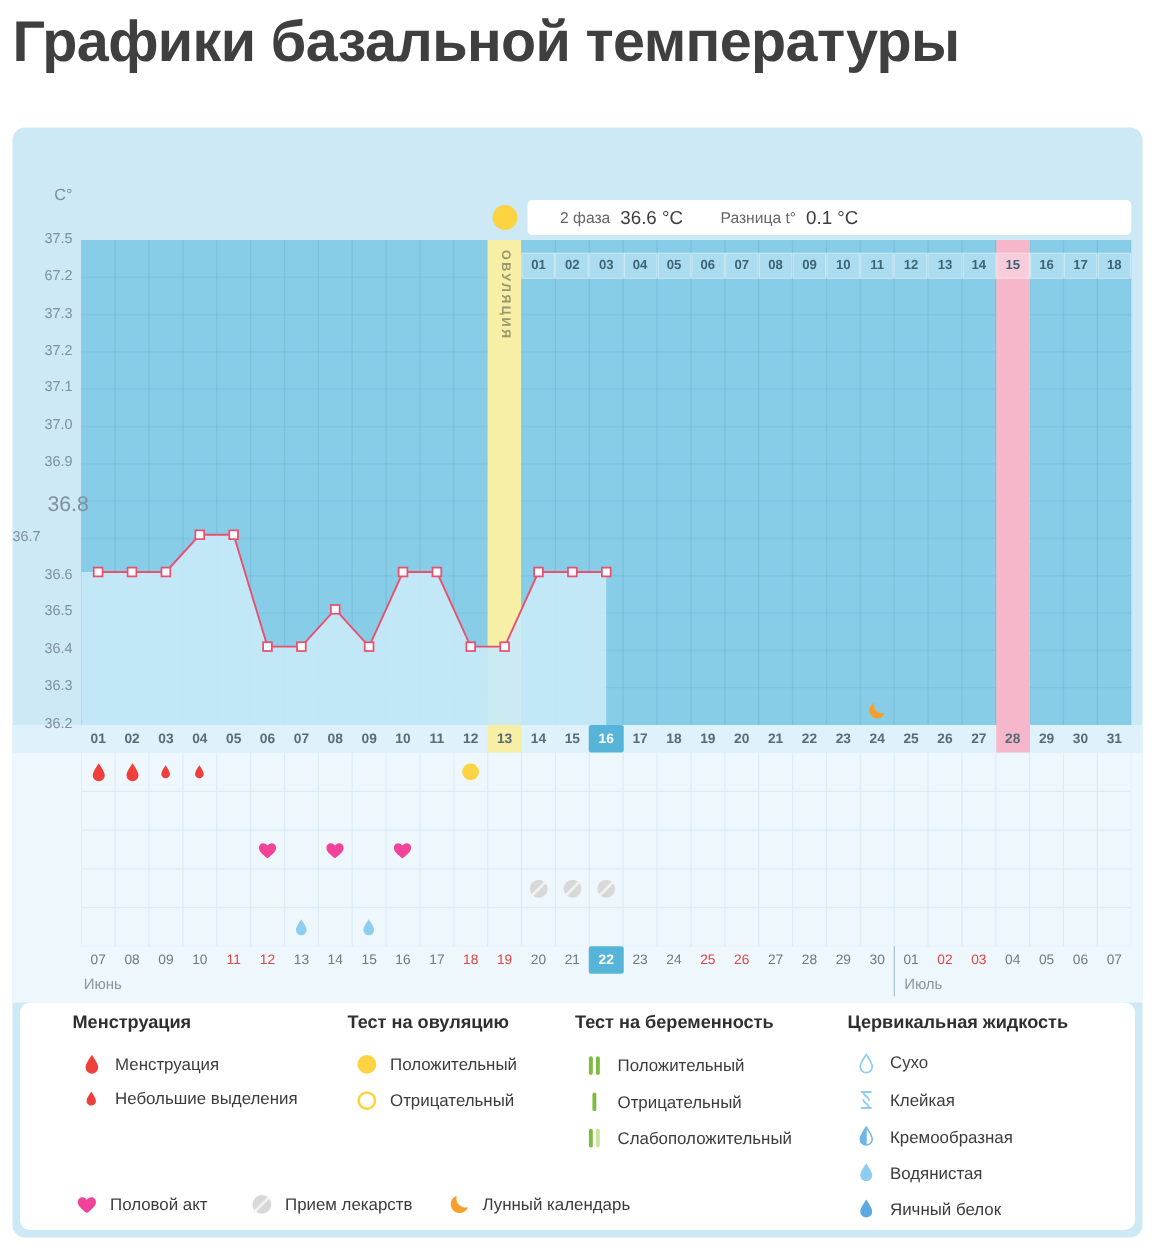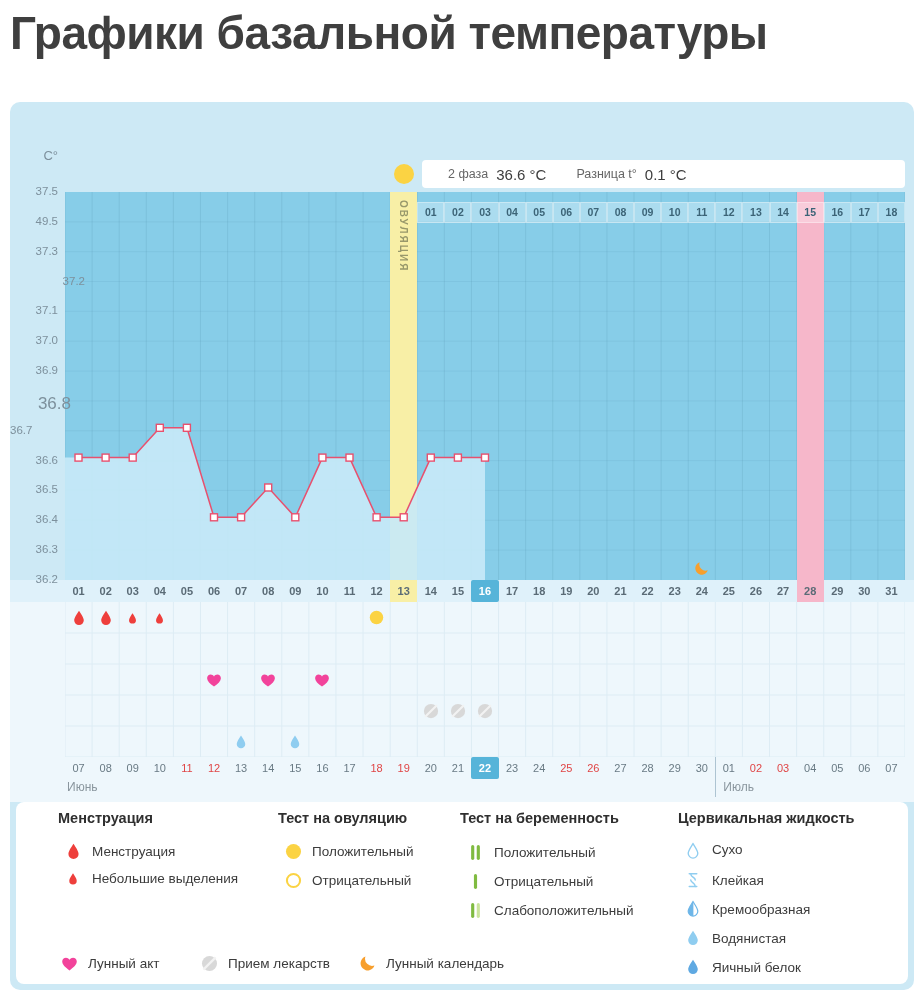--- a/index.html
+++ b/index.html
@@ -159,21 +159,21 @@
           </svg>
         </span>
         <span style="font-size: 13.5px; color: rgb(60, 60, 60);">Яичный белок</span>
       </div>
       <div style="position: absolute; left: 42px; top: 152px; display: flex; align-items: center; gap: 8px;">
         <span style="display: inline-flex; width: 22px; justify-content: center;">
           <svg width="19" height="19" viewBox="0 0 24 24">
             <path d="M12 20.8C6.6 16.9 2.8 13.4 2.8 9.6 2.8 6.8 4.9 4.7 7.6 4.7c1.7 0 3.4 1 4.4 2.5 1-1.5 2.7-2.5 4.4-2.5 2.7 0 4.8 2.1 4.8 4.9 0 3.8-3.8 7.3-9.2 11.2Z" fill="#f2439b"></path>
           </svg>
         </span>
-        <span style="font-size: 13.5px; color: rgb(60, 60, 60);">Лунный акт</span>
+        <span style="font-size: 13.5px; color: rgb(60, 60, 60);">Половой акт</span>
       </div>
       <div style="position: absolute; left: 182px; top: 152px; display: flex; align-items: center; gap: 8px;">
         <span style="display: inline-flex; width: 22px; justify-content: center;">
           <svg width="19" height="19" viewBox="0 0 24 24">
             <circle cx="12" cy="12" r="9.5" fill="#d8d8d8"></circle>
             <rect x="1" y="10.6" width="22" height="2.8" fill="#f2f2f2" transform="rotate(-45 12 12)"></rect>
           </svg>
         </span>
         <span style="font-size: 13.5px; color: rgb(60, 60, 60);">Прием лекарств</span>
       </div>
@@ -420,23 +420,23 @@
     <div style="position: absolute; left: 732.42px; top: 655px; width: 27.1px; height: 22px; line-height: 22px; text-align: center; font-size: 11px; color: rgb(224, 69, 69); font-weight: normal; background: transparent; border-radius: 2px;">02</div>
     <div style="position: absolute; left: 759.52px; top: 655px; width: 27.1px; height: 22px; line-height: 22px; text-align: center; font-size: 11px; color: rgb(224, 69, 69); font-weight: normal; background: transparent; border-radius: 2px;">03</div>
     <div style="position: absolute; left: 786.61px; top: 655px; width: 27.1px; height: 22px; line-height: 22px; text-align: center; font-size: 11px; color: rgb(105, 122, 132); font-weight: normal; background: transparent; border-radius: 2px;">04</div>
     <div style="position: absolute; left: 813.71px; top: 655px; width: 27.1px; height: 22px; line-height: 22px; text-align: center; font-size: 11px; color: rgb(105, 122, 132); font-weight: normal; background: transparent; border-radius: 2px;">05</div>
     <div style="position: absolute; left: 840.81px; top: 655px; width: 27.1px; height: 22px; line-height: 22px; text-align: center; font-size: 11px; color: rgb(105, 122, 132); font-weight: normal; background: transparent; border-radius: 2px;">06</div>
     <div style="position: absolute; left: 867.9px; top: 655px; width: 27.1px; height: 22px; line-height: 22px; text-align: center; font-size: 11px; color: rgb(105, 122, 132); font-weight: normal; background: transparent; border-radius: 2px;">07</div>
     <div style="position: absolute; left: 705.32px; top: 655px; width: 1px; height: 40px; background: rgba(120, 155, 175, 0.55);"></div>
     <div style="position: absolute; left: 57px; top: 678px; font-size: 12px; color: rgb(138, 150, 158);">Июнь</div>
     <div style="position: absolute; left: 713.32px; top: 678px; font-size: 12px; color: rgb(138, 150, 158);">Июль</div>
     <div style="position: absolute; left: 0px; top: 83px; width: 48px; text-align: right; font-size: 11.5px; color: rgb(125, 144, 156);">37.5</div>
-    <div style="position: absolute; left: 0px; top: 112.85px; width: 48px; text-align: right; font-size: 11.5px; color: rgb(125, 144, 156);">49.5</div>
+    <div style="position: absolute; left: 0px; top: 112.85px; width: 48px; text-align: right; font-size: 11.5px; color: rgb(125, 144, 156);">67.2</div>
     <div style="position: absolute; left: 0px; top: 142.69px; width: 48px; text-align: right; font-size: 11.5px; color: rgb(125, 144, 156);">37.3</div>
-    <div style="position: absolute; left: 0px; top: 172.54px; width: 48px; text-align: right; font-size: 11.5px; color: rgb(125, 144, 156); padding-left: 27px;">37.2</div>
+    <div style="position: absolute; left: 0px; top: 172.54px; width: 48px; text-align: right; font-size: 11.5px; color: rgb(125, 144, 156);">37.2</div>
     <div style="position: absolute; left: 0px; top: 202.38px; width: 48px; text-align: right; font-size: 11.5px; color: rgb(125, 144, 156);">37.1</div>
     <div style="position: absolute; left: 0px; top: 232.23px; width: 48px; text-align: right; font-size: 11.5px; color: rgb(125, 144, 156);">37.0</div>
     <div style="position: absolute; left: 0px; top: 262.08px; width: 48px; text-align: right; font-size: 11.5px; color: rgb(125, 144, 156);">36.9</div>
     <div style="position: absolute; left: 13px; top: 291.92px; width: 48px; text-align: right; font-size: 17px; color: rgb(125, 144, 156);">36.8</div>
     <div style="position: absolute; left: 0px; top: 321.77px; width: 48px; text-align: left; font-size: 11.5px; color: rgb(125, 144, 156);">36.7</div>
     <div style="position: absolute; left: 0px; top: 351.62px; width: 48px; text-align: right; font-size: 11.5px; color: rgb(125, 144, 156);">36.6</div>
     <div style="position: absolute; left: 0px; top: 381.46px; width: 48px; text-align: right; font-size: 11.5px; color: rgb(125, 144, 156);">36.5</div>
     <div style="position: absolute; left: 0px; top: 411.31px; width: 48px; text-align: right; font-size: 11.5px; color: rgb(125, 144, 156);">36.4</div>
     <div style="position: absolute; left: 0px; top: 441.15px; width: 48px; text-align: right; font-size: 11.5px; color: rgb(125, 144, 156);">36.3</div>
     <div style="position: absolute; left: 0px; top: 471px; width: 48px; text-align: right; font-size: 11.5px; color: rgb(125, 144, 156);">36.2</div>

